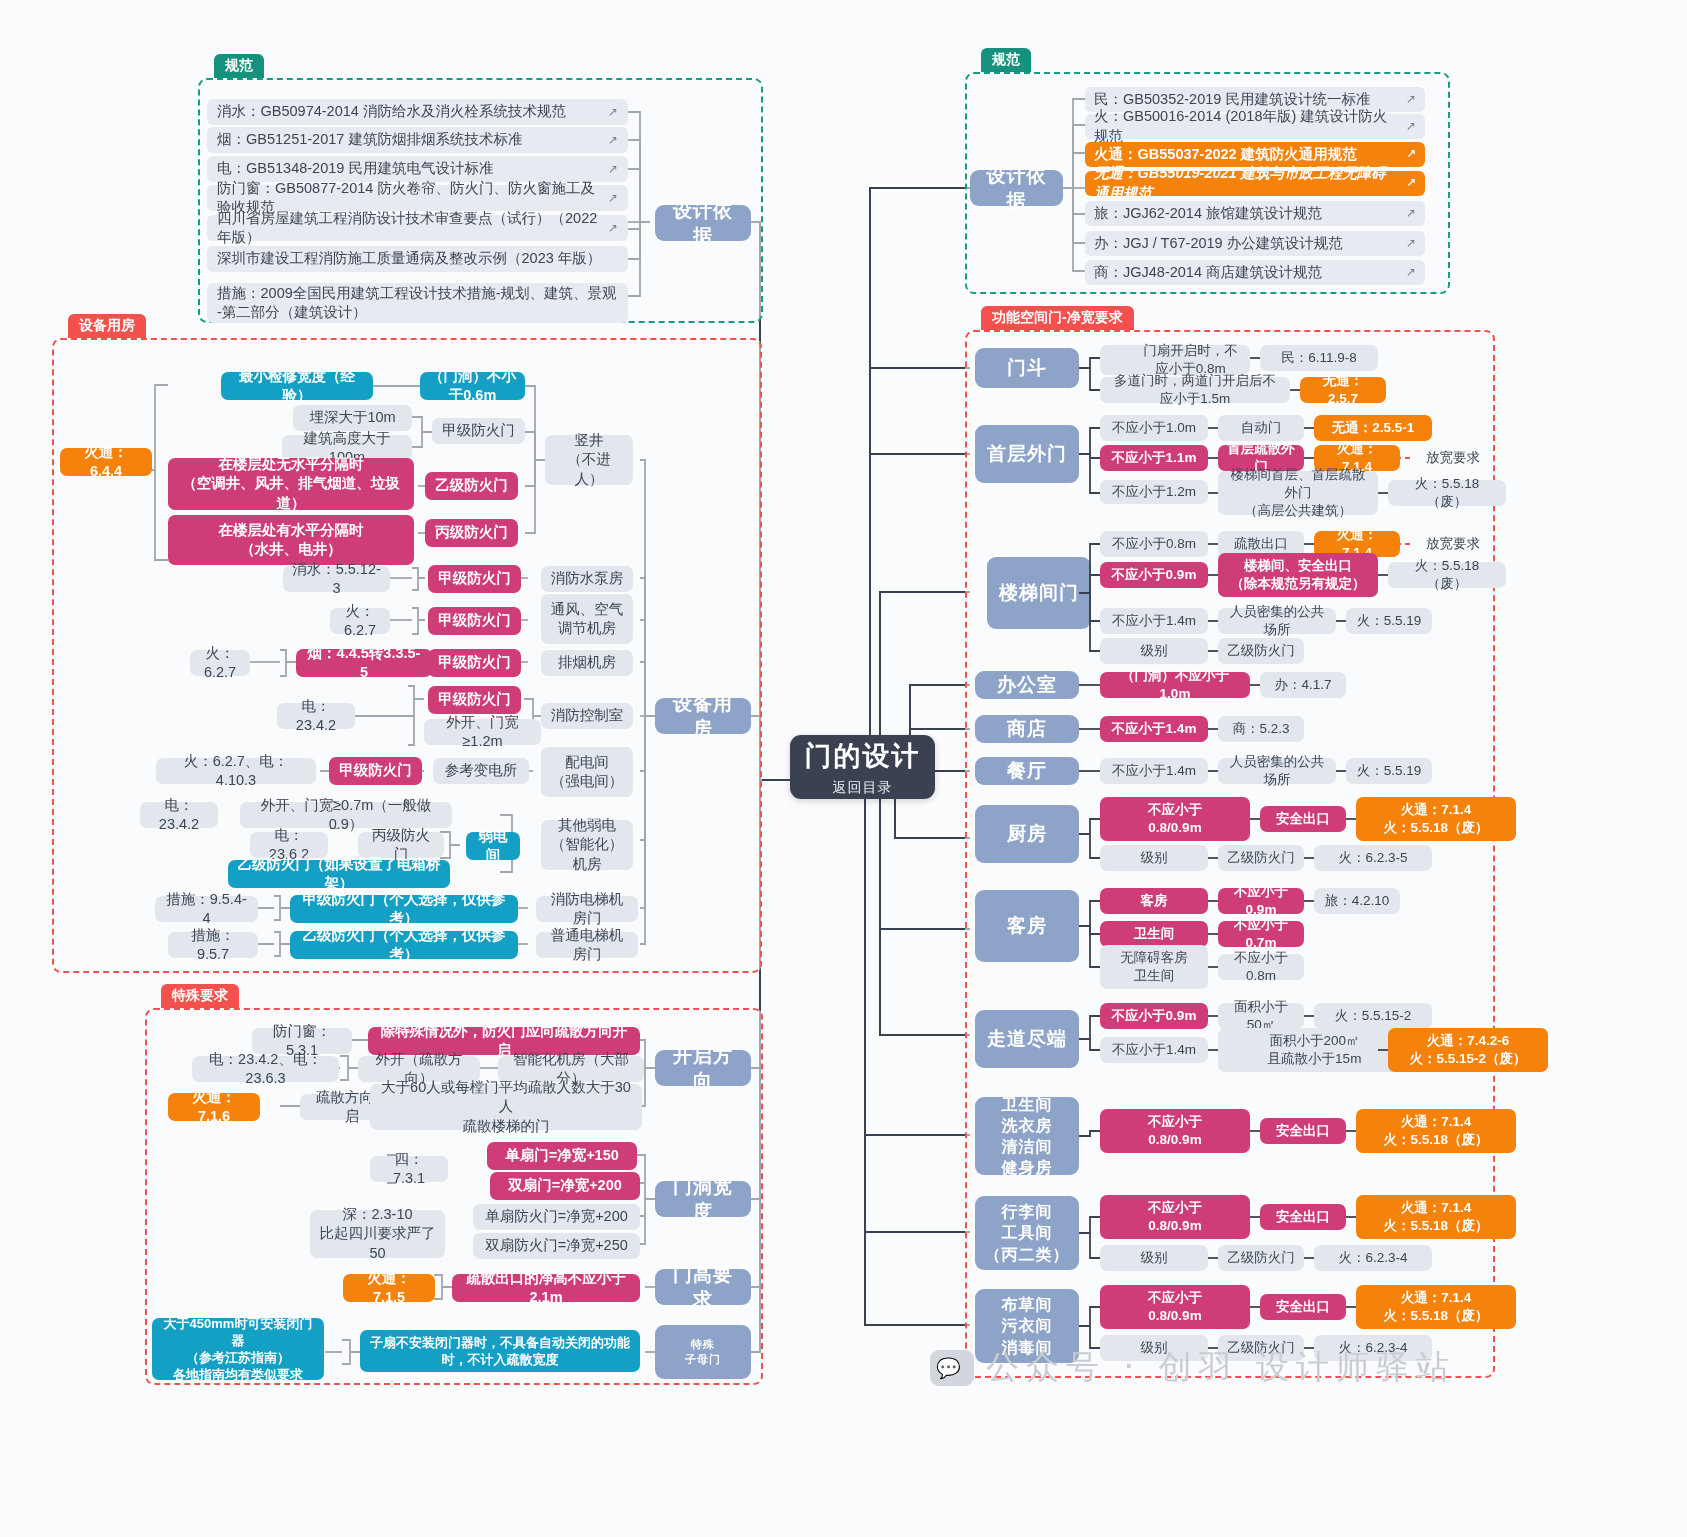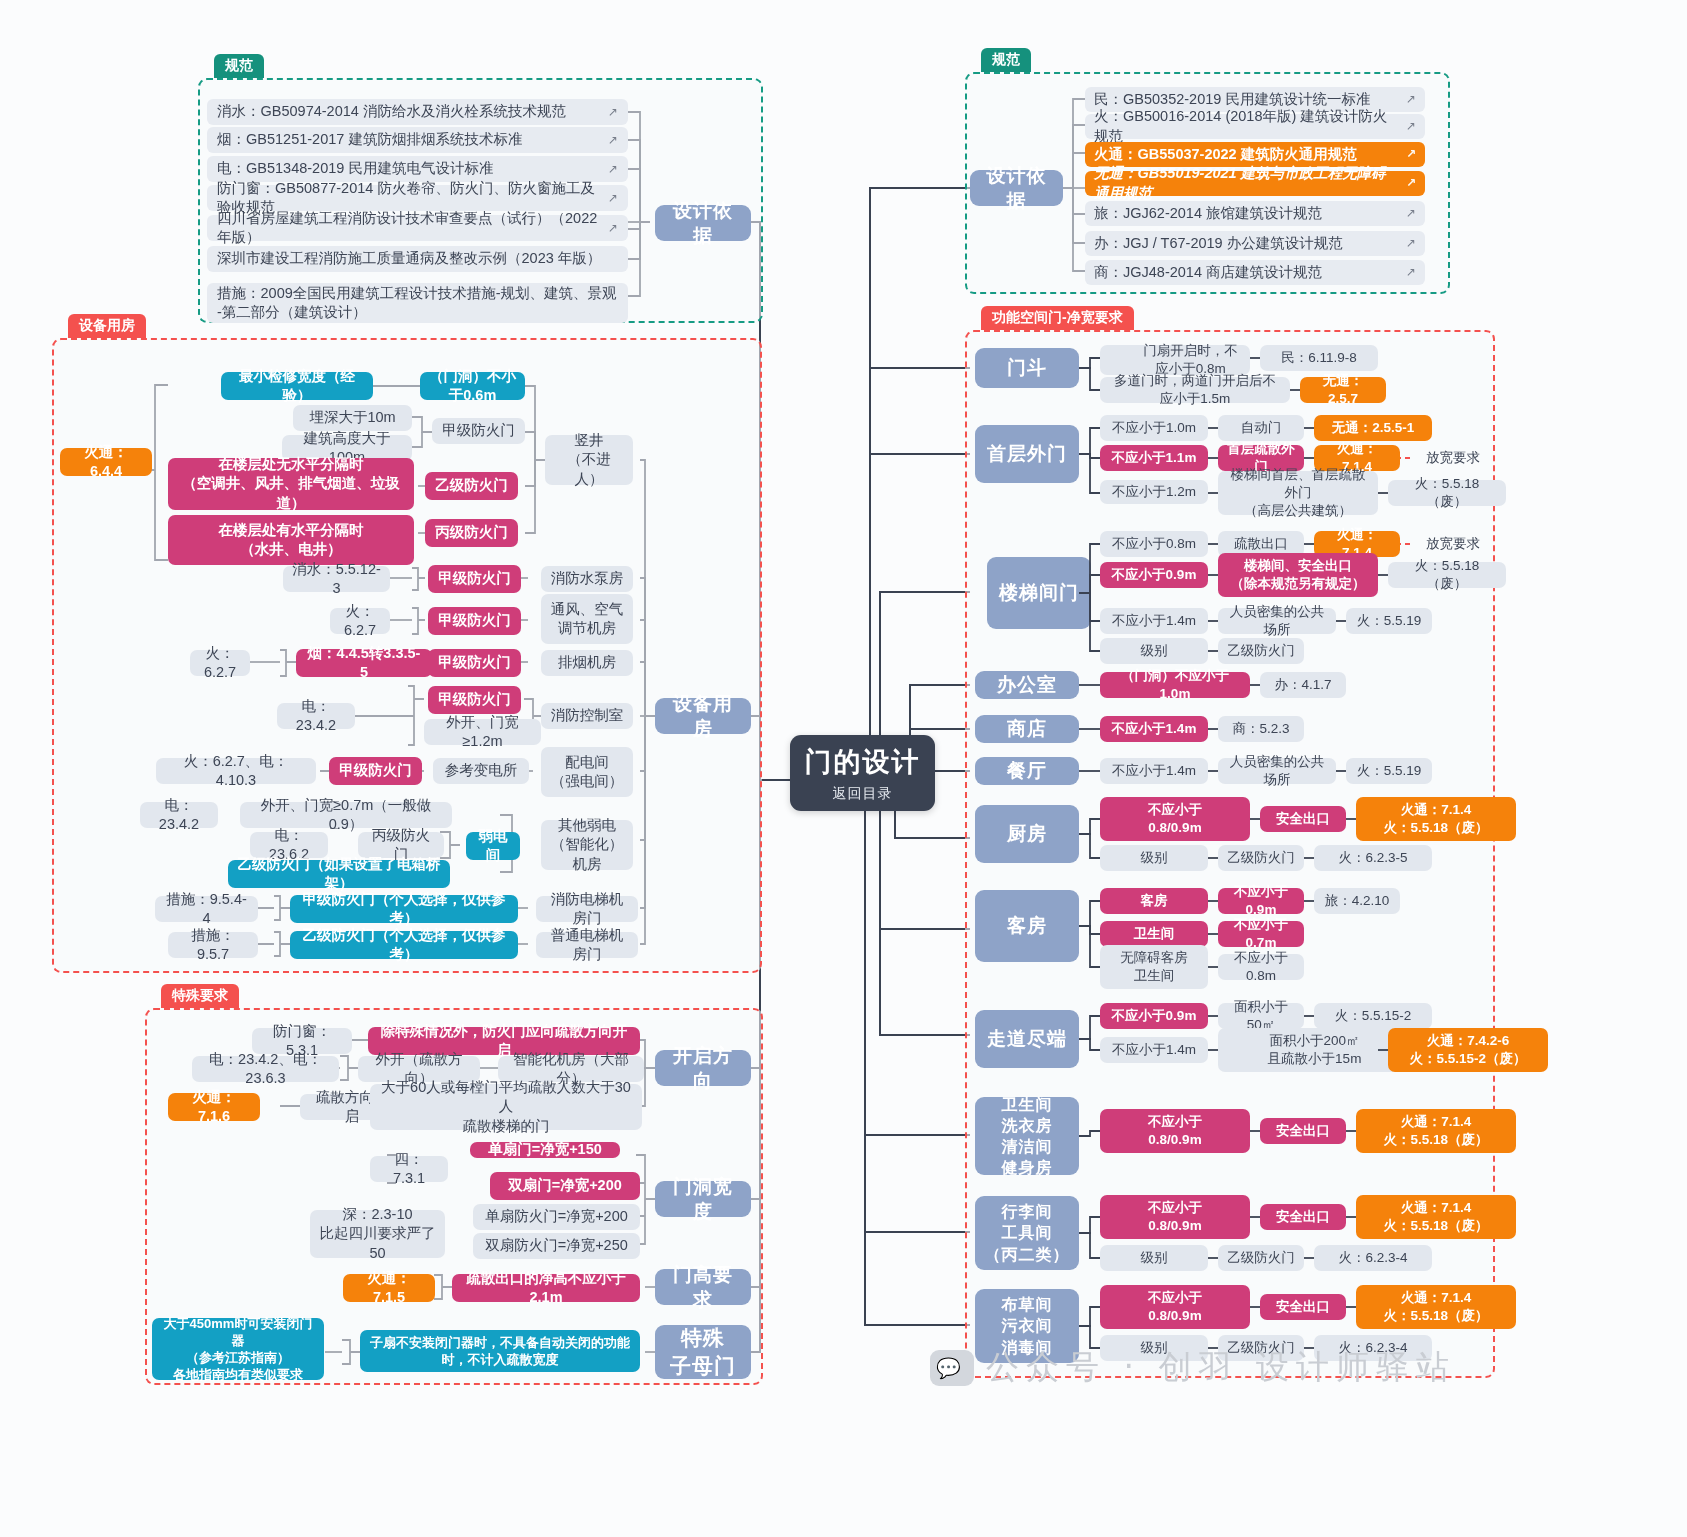--- a/index.html
+++ b/index.html
@@ -215,21 +215,21 @@
       <path d="M655 1287 L645 1287"></path>
       <path d="M452 1287 L442 1287 L442 1275 L434 1275 M442 1287 L442 1299 L434 1299"></path>
       <path d="M434 1287 L420 1287"></path>
 
       <path d="M655 1352 L645 1352"></path>
       <path d="M360 1352 L350 1352 L350 1340 L342 1340 M350 1352 L350 1364 L342 1364"></path>
       <path d="M342 1352 L325 1352"></path>
     </g>
   </svg>
 
-  <div class="root" style="left:790px;top:735px;width:145px;height:76px;">
+  <div class="root" style="left:790px;top:735px;width:145px;height:64px;">
     <div class="t1">门的设计</div>
     <div class="t2">返回目录</div>
   </div>
 
   <div class="frame teal" style="left:198px;top:78px;width:565px;height:245px;">
     <div class="frame-tag teal">规范</div>
   </div>
   <div id="left-std-list">
       <div class="lrow" style="left: 207px; top: 99px; width: 421px; height: 26px;"><span>消水：GB50974-2014 消防给水及消火栓系统技术规范</span><span class="ext">↗</span></div>
       <div class="lrow" style="left: 207px; top: 127px; width: 421px; height: 26px;"><span>烟：GB51251-2017 建筑防烟排烟系统技术标准</span><span class="ext">↗</span></div>
@@ -317,35 +317,35 @@
   <div class="node gray" style="left:168px;top:932px;width:90px;height:26px;">措施：9.5.7</div>
   <div class="node cyan" style="left:290px;top:931px;width:228px;height:28px;">乙级防火门（个人选择，仅供参考）</div>
   <div class="node gray" style="left:536px;top:932px;width:102px;height:26px;">普通电梯机房门</div>
 
   <div class="frame red" style="left:145px;top:1008px;width:618px;height:377px;">
     <div class="frame-tag red">特殊要求</div>
   </div>
   <div class="node blue" style="left:655px;top:1050px;width:96px;height:36px;">开启方向</div>
   <div class="node blue" style="left:655px;top:1181px;width:96px;height:36px;">门洞宽度</div>
   <div class="node blue" style="left:655px;top:1269px;width:96px;height:36px;">门高要求</div>
-  <div class="node blue" style="left:655px;top:1325px;width:96px;height:54px;font-size:21px;">特殊
+  <div class="node blue" style="left:655px;top:1325px;width:96px;height:54px;font-size:11px;">特殊
 子母门</div>
 
   <div class="node gray" style="left:252px;top:1028px;width:100px;height:26px;">防门窗：5.3.1</div>
   <div class="node pink" style="left:368px;top:1027px;width:272px;height:28px;">除特殊情况外，防火门应向疏散方向开启</div>
   <div class="node gray" style="left:192px;top:1056px;width:147px;height:26px;">电：23.4.2、电：23.6.3</div>
   <div class="node gray" style="left:358px;top:1056px;width:122px;height:26px;">外开（疏散方向）</div>
   <div class="node gray" style="left:498px;top:1056px;width:146px;height:26px;">智能化机房（大部分）</div>
   <div class="node orange" style="left:168px;top:1093px;width:92px;height:28px;">火通：7.1.6</div>
   <div class="node gray" style="left:300px;top:1094px;width:104px;height:26px;">疏散方向开启</div>
   <div class="node gray" style="left:370px;top:1084px;width:272px;height:46px;">大于60人或每樘门平均疏散人数大于30人
 疏散楼梯的门</div>
 
   <div class="node gray" style="left:370px;top:1156px;width:78px;height:26px;">四：7.3.1</div>
-  <div class="node pink" style="left:470px;top:1142px;width:150px;height:16px;">单扇门=净宽+150</div>
+  <div class="node pink" style="left:487px;top:1142px;width:150px;height:28px;">单扇门=净宽+150</div>
   <div class="node pink" style="left:490px;top:1172px;width:150px;height:28px;">双扇门=净宽+200</div>
   <div class="node gray" style="left:310px;top:1210px;width:135px;height:48px;">深：2.3-10
 比起四川要求严了50</div>
   <div class="node gray" style="left:473px;top:1204px;width:167px;height:26px;">单扇防火门=净宽+200</div>
   <div class="node gray" style="left:473px;top:1233px;width:167px;height:26px;">双扇防火门=净宽+250</div>
 
   <div class="node orange" style="left:343px;top:1274px;width:92px;height:28px;">火通：7.1.5</div>
   <div class="node pink" style="left:452px;top:1274px;width:188px;height:28px;">疏散出口的净高不应小于2.1m</div>
 
   <div class="node cyan" style="left:152px;top:1318px;width:172px;height:62px;font-size:13px;">大于450mm时可安装闭门器

